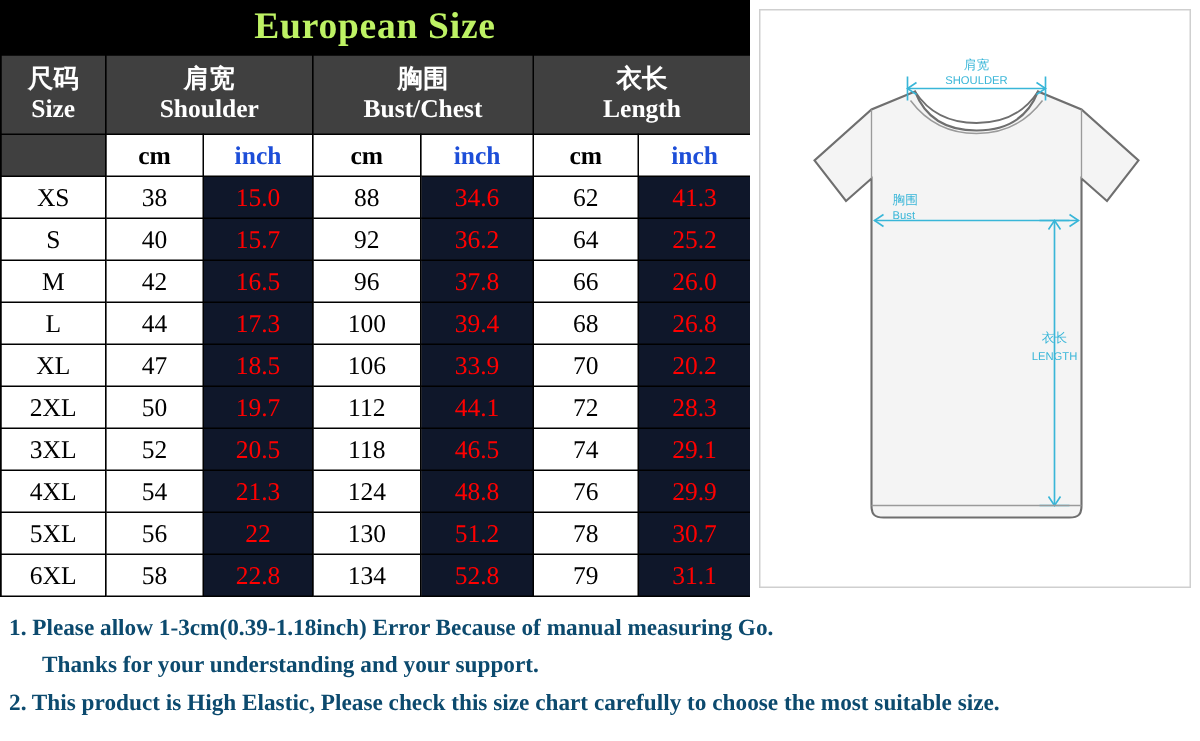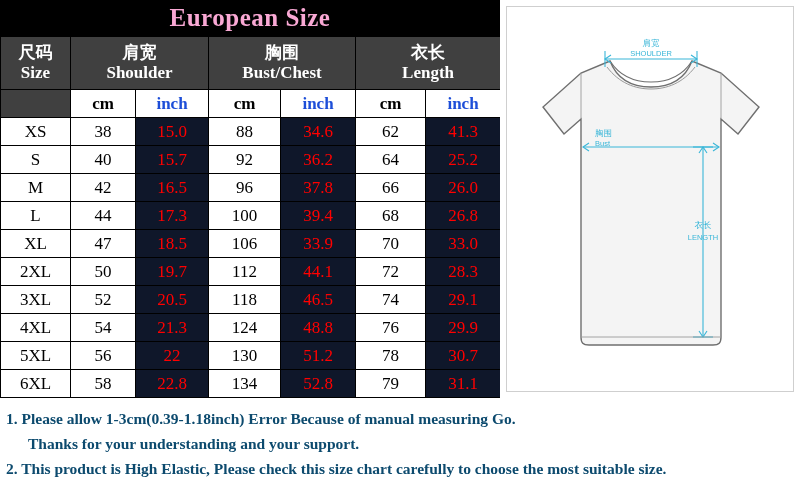--- a/index.html
+++ b/index.html
@@ -24,21 +24,21 @@
     position: absolute;
     left: 0; top: 0;
     width: 500px;
     height: 36px;
     display: flex;
     align-items: center;
     justify-content: center;
     background: #000;
   }
   #title-text {
-    color: #f9a8d4;
+    color: #bef264;
     font-weight: bold;
     font-size: 25px;
     letter-spacing: 0.5px;
     font-family: "Liberation Serif", serif;
   }
   
   #table-wrap {
     position: absolute;
     left: 0;
     top: 36px;
@@ -233,21 +233,21 @@
           <td class="num-cm">68</td>
           <td class="num-inch">26.8</td>
         </tr>
         <tr>
           <td class="sz-cell">XL</td>
           <td class="num-cm">47</td>
           <td class="num-inch">18.5</td>
           <td class="num-cm">106</td>
           <td class="num-inch">33.9</td>
           <td class="num-cm">70</td>
-          <td class="num-inch">33.0</td>
+          <td class="num-inch">20.2</td>
         </tr>
         <tr>
           <td class="sz-cell">2XL</td>
           <td class="num-cm">50</td>
           <td class="num-inch">19.7</td>
           <td class="num-cm">112</td>
           <td class="num-inch">44.1</td>
           <td class="num-cm">72</td>
           <td class="num-inch">28.3</td>
         </tr>

